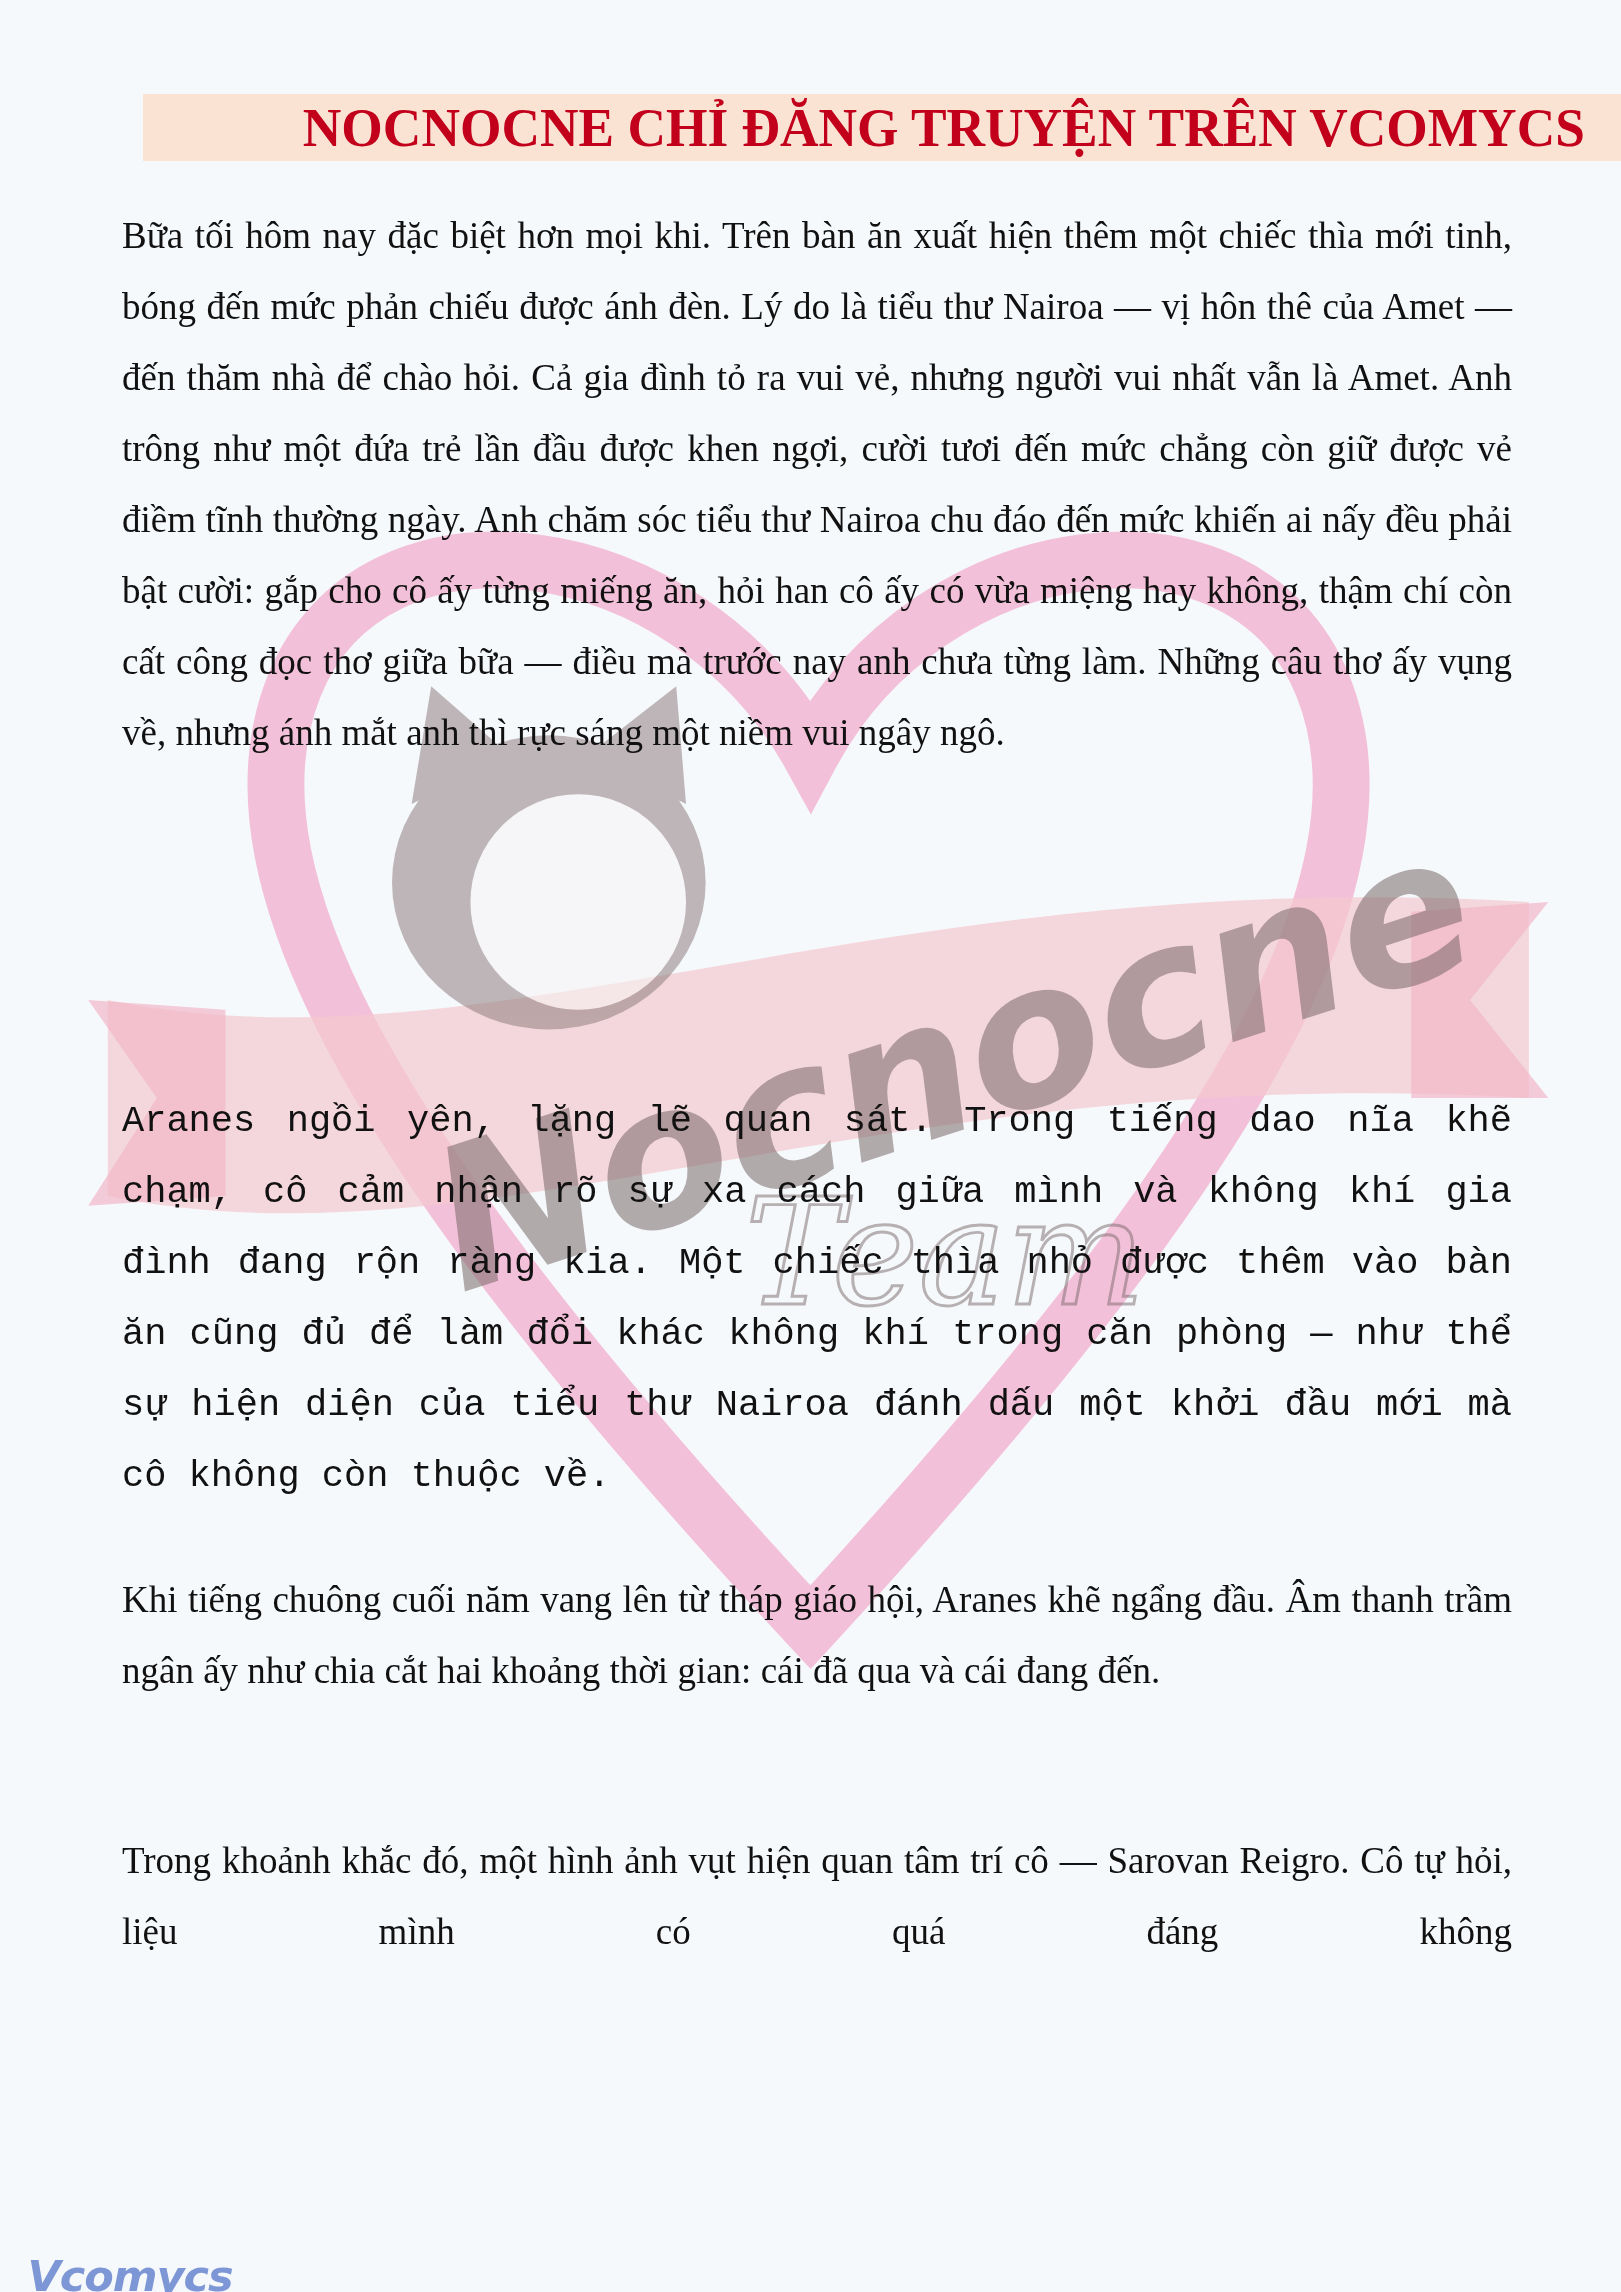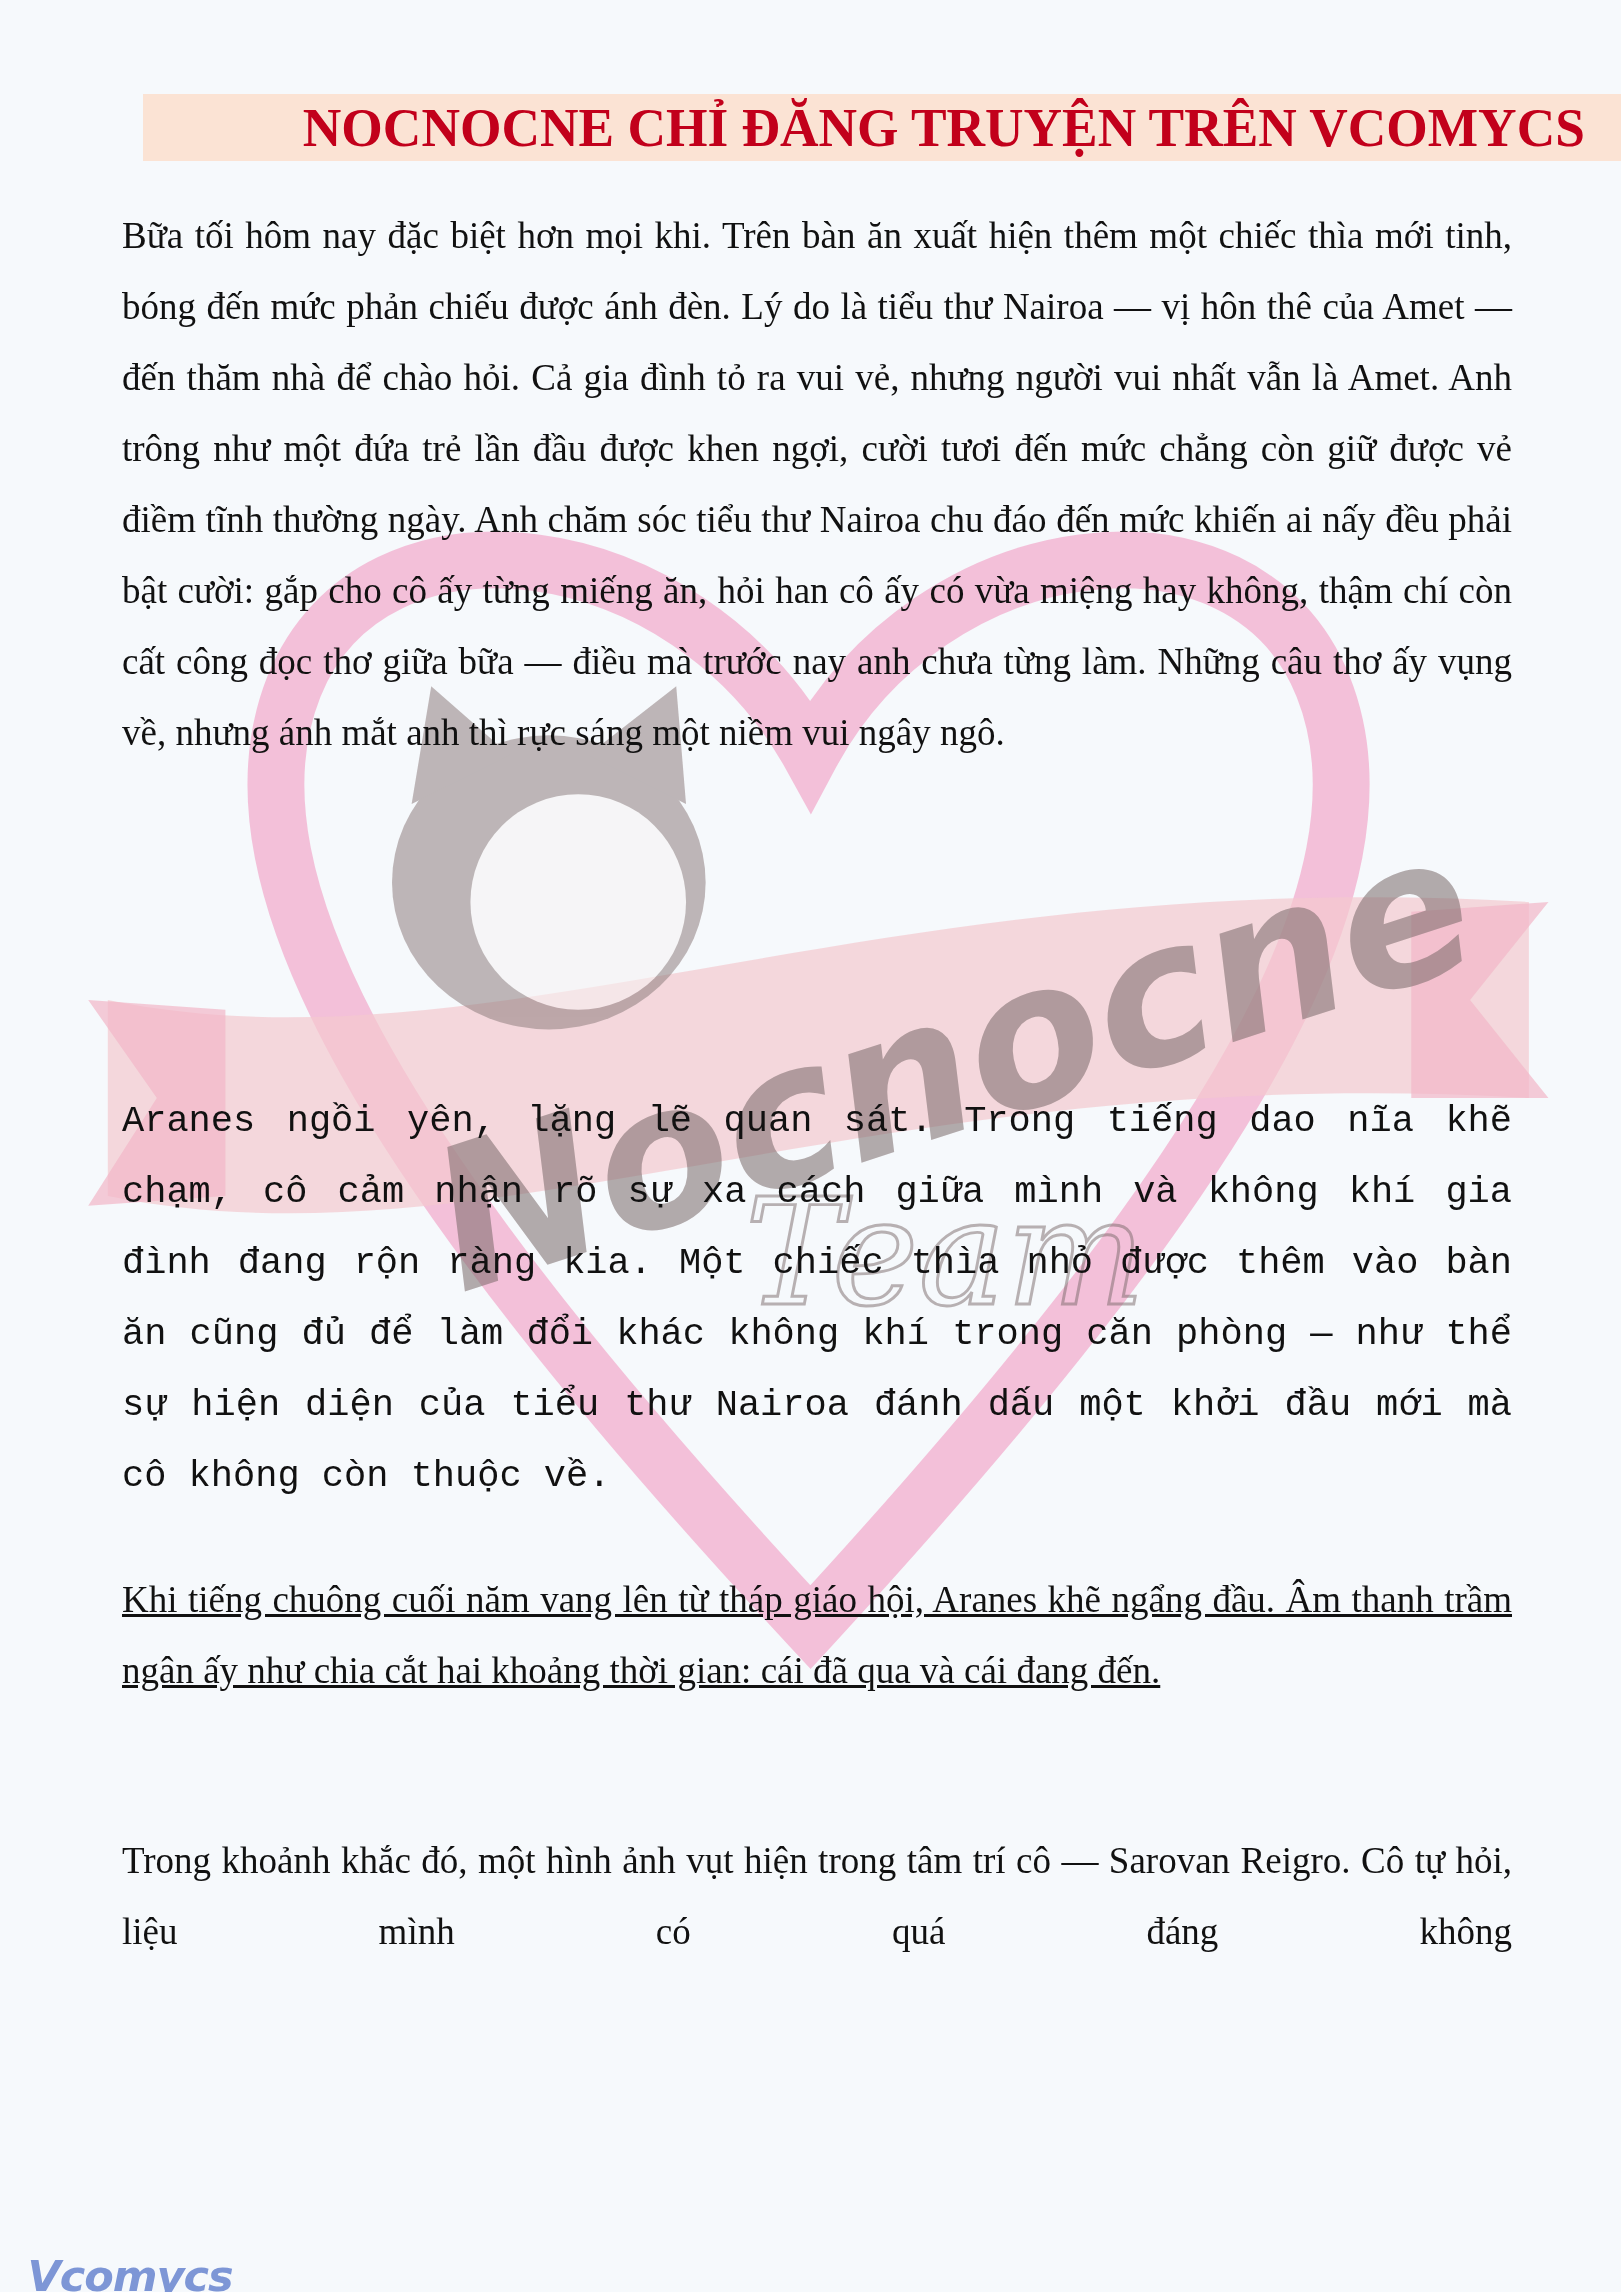--- a/index.html
+++ b/index.html
@@ -56,20 +56,20 @@
   <text x="760" y="1330" font-family="DejaVu Serif, serif" font-style="italic" font-size="150" fill="none" stroke="#7a6a6a" stroke-width="3" opacity="0.5">Team</text>
 </svg>
 
 <div class="content">
   <div class="banner-title">
     <span>NOCNOCNE CHỈ ĐĂNG TRUYỆN TRÊN VCOMYCS</span>
   </div>
 
   <p class="para" style="top:200px;">Bữa tối hôm nay đặc biệt hơn mọi khi. Trên bàn ăn xuất hiện thêm một chiếc thìa mới tinh, bóng đến mức phản chiếu được ánh đèn. Lý do là tiểu thư Nairoa — vị hôn thê của Amet — đến thăm nhà để chào hỏi. Cả gia đình tỏ ra vui vẻ, nhưng người vui nhất vẫn là Amet. Anh trông như một đứa trẻ lần đầu được khen ngợi, cười tươi đến mức chẳng còn giữ được vẻ điềm tĩnh thường ngày. Anh chăm sóc tiểu thư Nairoa chu đáo đến mức khiến ai nấy đều phải bật cười: gắp cho cô ấy từng miếng ăn, hỏi han cô ấy có vừa miệng hay không, thậm chí còn cất công đọc thơ giữa bữa — điều mà trước nay anh chưa từng làm. Những câu thơ ấy vụng về, nhưng ánh mắt anh thì rực sáng một niềm vui ngây ngô.</p>
   <p class="para" style="top:1086px;font-family:Liberation Mono, monospace;">Aranes ngồi yên, lặng lẽ quan sát. Trong tiếng dao nĩa khẽ chạm, cô cảm nhận rõ sự xa cách giữa mình và không khí gia đình đang rộn ràng kia. Một chiếc thìa nhỏ được thêm vào bàn ăn cũng đủ để làm đổi khác không khí trong căn phòng — như thể sự hiện diện của tiểu thư Nairoa đánh dấu một khởi đầu mới mà cô không còn thuộc về.</p>
-  <p class="para" style="top:1564px;text-decoration:underline;">Khi tiếng chuông cuối năm vang lên từ tháp giáo hội, Aranes khẽ ngẩng đầu. Âm thanh trầm ngân ấy như chia cắt hai khoảng thời gian: cái đã qua và cái đang đến.</p>
-  <p class="para last" style="top:1825px;">Trong khoảnh khắc đó, một hình ảnh vụt hiện trong tâm trí cô — Sarovan Reigro. Cô tự hỏi, liệu mình có quá đáng không</p>
+  <p class="para" style="top:1564px;">Khi tiếng chuông cuối năm vang lên từ tháp giáo hội, Aranes khẽ ngẩng đầu. Âm thanh trầm ngân ấy như chia cắt hai khoảng thời gian: cái đã qua và cái đang đến.</p>
+  <p class="para last" style="top:1825px;">Trong khoảnh khắc đó, một hình ảnh vụt hiện quan tâm trí cô — Sarovan Reigro. Cô tự hỏi, liệu mình có quá đáng không</p>
 
   <div class="logo">
     <span>Vcomycs</span>
   </div>
 </div>
 
 
 </body></html>

